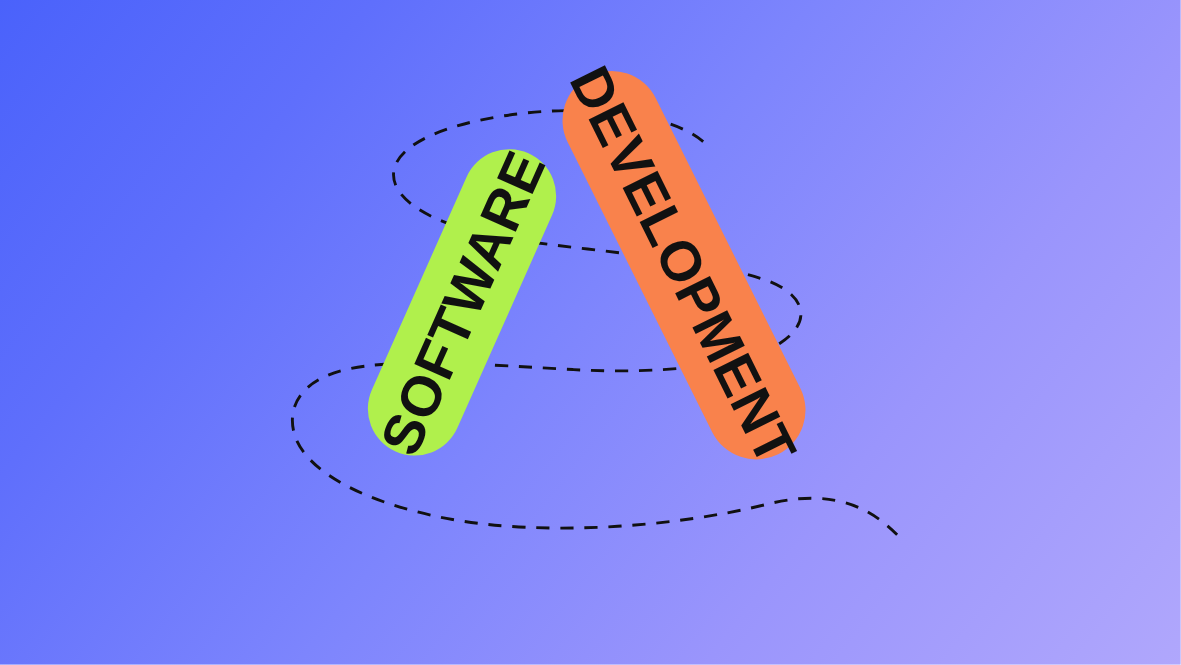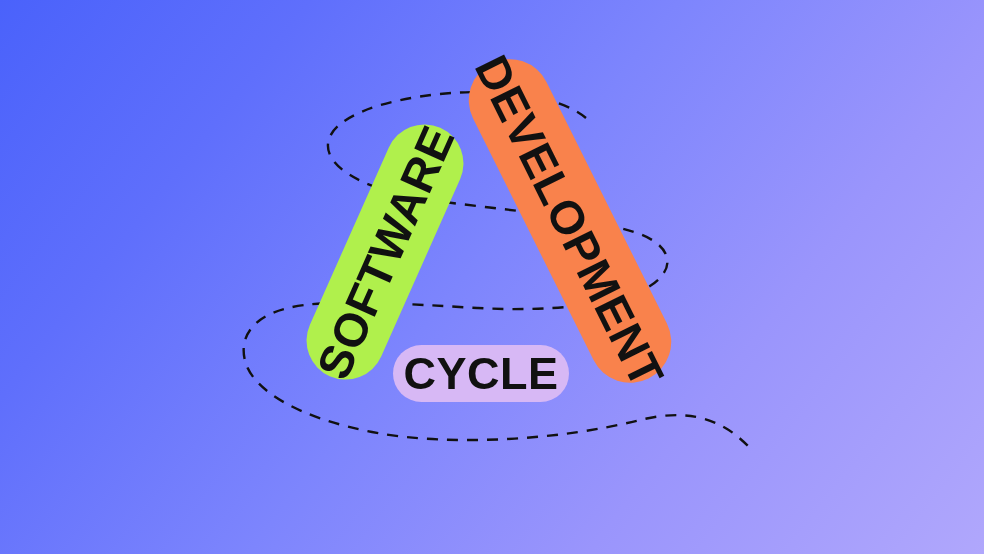--- a/index.html
+++ b/index.html
@@ -118,17 +118,14 @@
   </svg>
 
   <div class="pill" id="pill-software">
     <span class="pill-label">SOFTWARE</span>
   </div>
 
   <div class="pill" id="pill-development">
     <span class="pill-label">DEVELOPMENT</span>
   </div>
 
-  <div class="pill" id="pill-cycle">
-    <span class="pill-label">CYCLE</span>
-  </div>
 
 </div>
 
 </body></html>

